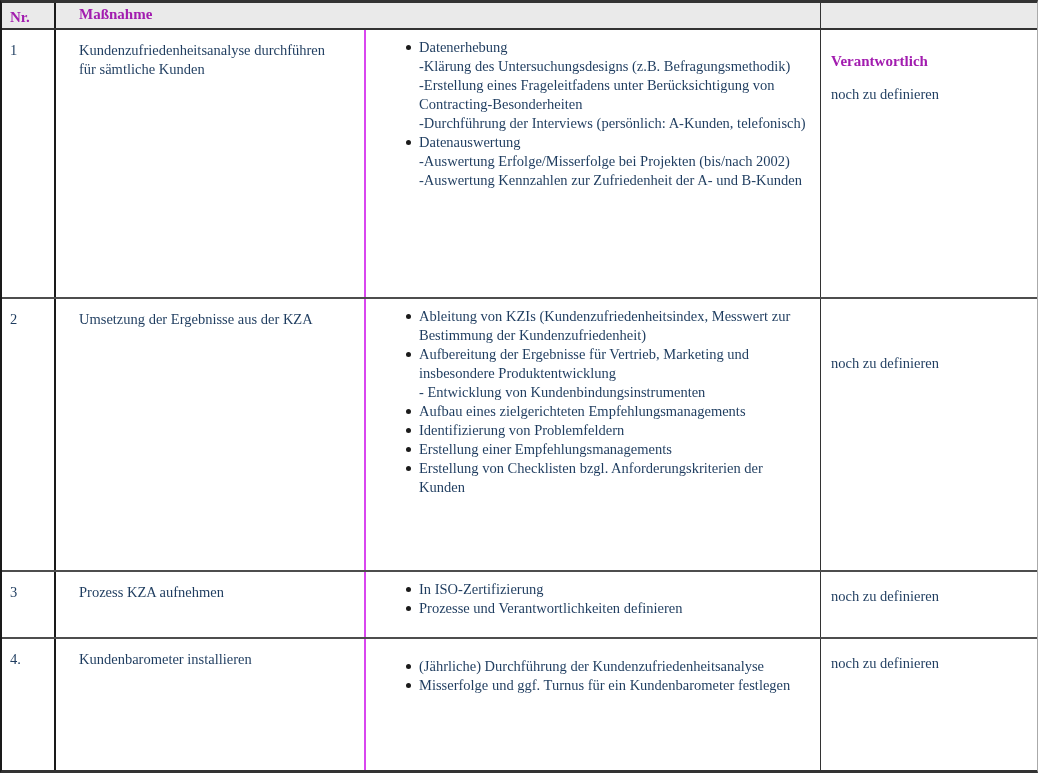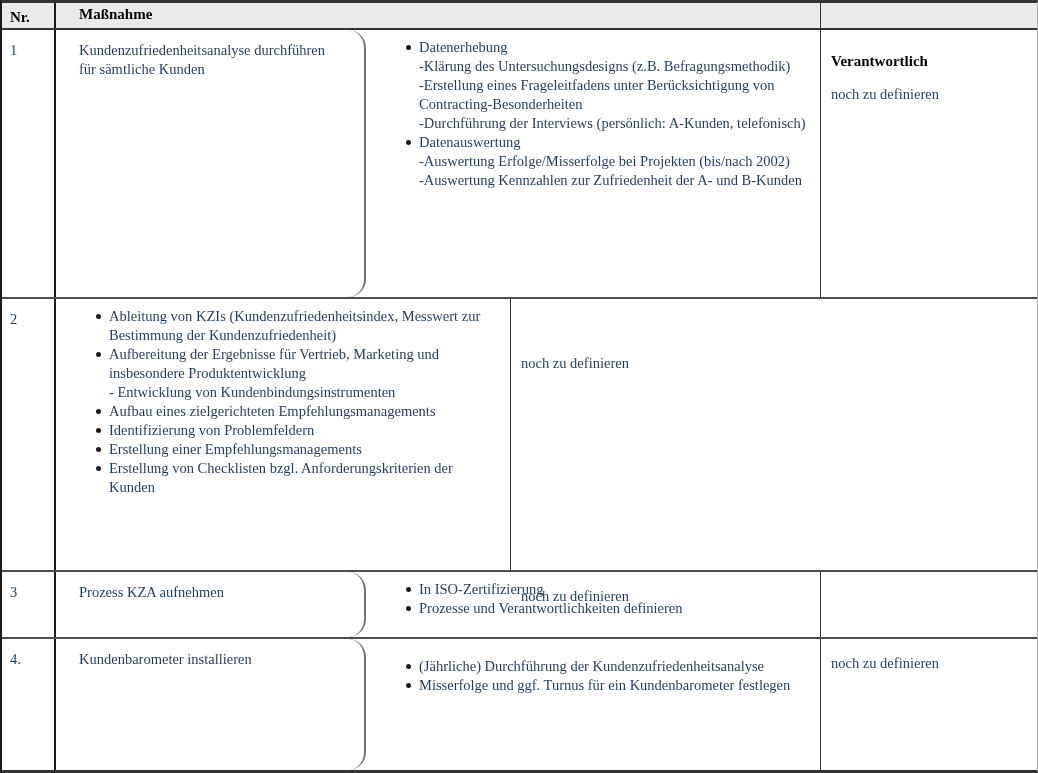--- a/index.html
+++ b/index.html
@@ -28,42 +28,41 @@
   .row-3 { height: 67px;  border-bottom: 2px solid #4d4d4d; }
   .row-4 { height: 131px; }
   .cell { height: 100%; overflow: hidden; }
   .cell-nr {
     width: 54px; flex: 0 0 54px;
     border-right: 2px solid #1a1a1a;
     padding: 11px 4px 4px 8px;
   }
   .cell-massnahme {
     width: 310px; flex: 0 0 310px;
-    border-right: 2px solid #737373;
+    border-right: 2px solid #d946ef;
     padding: 11px 28px 4px 23px;
-    border-radius: 18px;
   }
   .cell-details {
     width: 455px; flex: 0 0 455px;
     border-right: 1px solid #333333;
     padding: 8px 10px 4px 40px;
   }
   .cell-details.pt-lg { padding-top: 18px; }
   .cell-verantwortlich {
     flex: 1 1 auto;
     padding: 11px 8px 8px 10px;
     display: flex; flex-direction: column; justify-content: space-between; margin-top: 44px;
   }
   .row-header .cell { padding-top: 5px; }
   .row-header .cell-massnahme-merged {
     width: 765px; flex: 0 0 765px;
     border-right: 1px solid #333333;
     padding: 2px 12px 4px 23px;
   }
-  .header-label { font-weight: bold; font-size: 15px; color: #000000; }
+  .header-label { font-weight: bold; font-size: 15px; color: #a21caf; }
   .details-list { list-style: none; }
   .details-list li { position: relative; padding-left: 13px; }
   .details-list li::before {
     content: "";
     position: absolute; left: 0; top: 7px;
     width: 5px; height: 5px; border-radius: 50%;
     background: #1b1b1b;
   }
   .detail-line { display: block; }
   .v-note { display: block; min-height: 19px; }
@@ -109,20 +108,23 @@
     </div>
     <div class="cell cell-verantwortlich">
       <span class="v-note">noch zu definieren</span>
       <span class="v-note"></span>
     </div>
   </div>
 
   <div class="row row-2">
     <div class="cell cell-nr">
       <span>2</span>
+    </div>
+    <div class="cell cell-massnahme">
+      <span>Umsetzung der Ergebnisse aus der KZA</span>
     </div>
     <div class="cell cell-details">
       <ul class="details-list">
         <li>
           <span class="detail-line">Ableitung von KZIs (Kundenzufriedenheitsindex, Messwert zur Bestimmung der Kundenzufriedenheit)</span>
         </li>
         <li>
           <span class="detail-line">Aufbereitung der Ergebnisse für Vertrieb, Marketing und insbesondere Produktentwicklung</span>
           <span class="detail-line">- Entwicklung von Kundenbindungsinstrumenten</span>
         </li>

